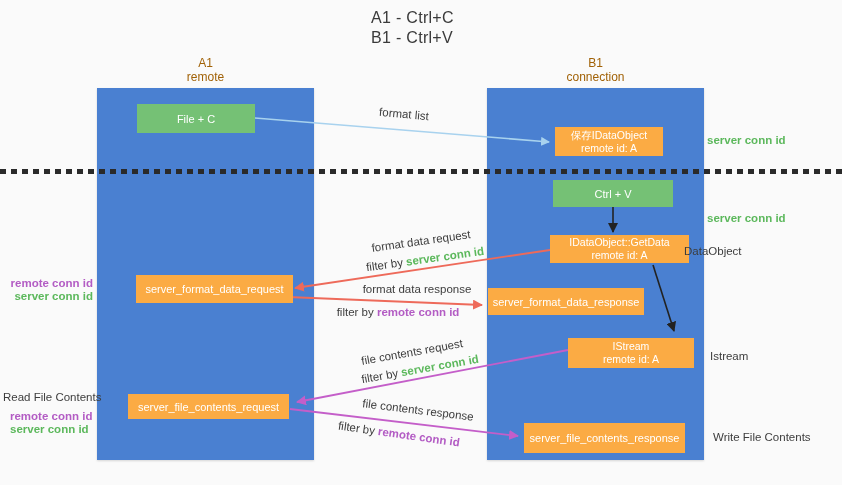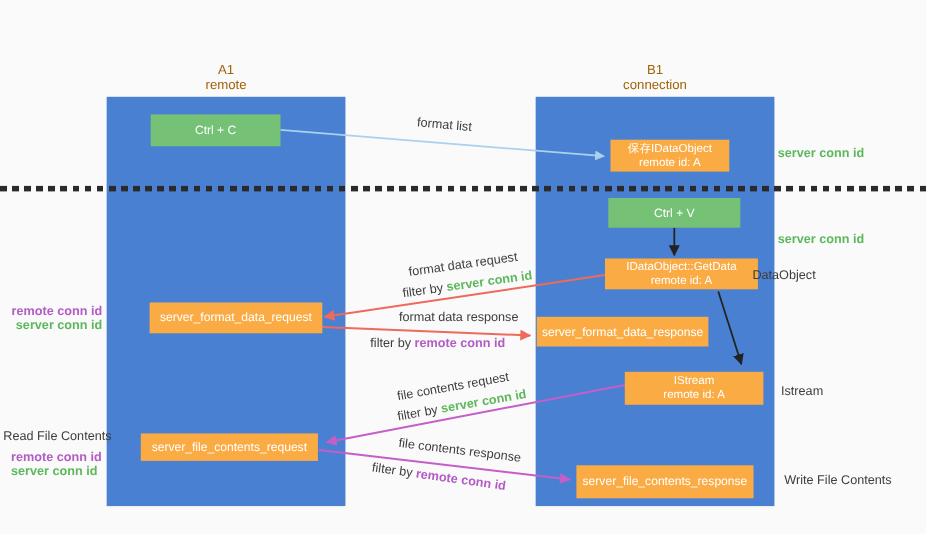--- a/index.html
+++ b/index.html
@@ -40,20 +40,24 @@
   .lbl.right-align{text-align:right;}
   .green-t{color:#5cb85c;font-weight:bold;}
   .purple-t{color:#b35cc4;font-weight:bold;}
   svg.layer{position:absolute;left:0;top:0;pointer-events:none;}
 </style>
 </head>
 <body>
 
 <div class="canvas">
 
+  <div class="abs title">
+    <div>A1 - Ctrl+C</div>
+    <div>B1 - Ctrl+V</div>
+  </div>
 
   <div class="abs col-header" style="left:97px;">
     <div>A1</div>
     <div>remote</div>
   </div>
   <div class="abs col-header" style="left:487px;">
     <div>B1</div>
     <div>connection</div>
   </div>
 
@@ -80,21 +84,21 @@
     <line x1="255" y1="118" x2="549" y2="142" stroke="#a8d2ee" stroke-width="1.6" marker-end="url(#m-blue)"></line>
     <line x1="613" y1="207" x2="613" y2="232" stroke="#222222" stroke-width="1.6" marker-end="url(#m-black)"></line>
     <line x1="550" y1="250" x2="295" y2="288" stroke="#ee6a5a" stroke-width="1.8" marker-end="url(#m-red)"></line>
     <line x1="288" y1="297" x2="482" y2="305" stroke="#ee6a5a" stroke-width="1.8" marker-end="url(#m-red)"></line>
     <line x1="653" y1="265" x2="674" y2="331" stroke="#222222" stroke-width="1.6" marker-end="url(#m-black)"></line>
     <line x1="568" y1="350" x2="297" y2="402" stroke="#c45ec9" stroke-width="1.8" marker-end="url(#m-mag)"></line>
     <line x1="290" y1="409" x2="518" y2="436" stroke="#c45ec9" stroke-width="1.8" marker-end="url(#m-mag)"></line>
   </svg>
 
   <div class="abs node green single" style="left:137px;top:104px;width:118px;height:29px;">
-    <span>Ctrl + C</span>
+    <span>File + C</span>
   </div>
 
   <div class="abs node orange" style="left:555px;top:127px;width:108px;height:29px;">
     <div class="l1">保存IDataObject</div>
     <div class="l2">remote id: A</div>
   </div>
 
   <div class="abs node green single" style="left:553px;top:180px;width:120px;height:27px;">
     <span>Ctrl + V</span>
   </div>

